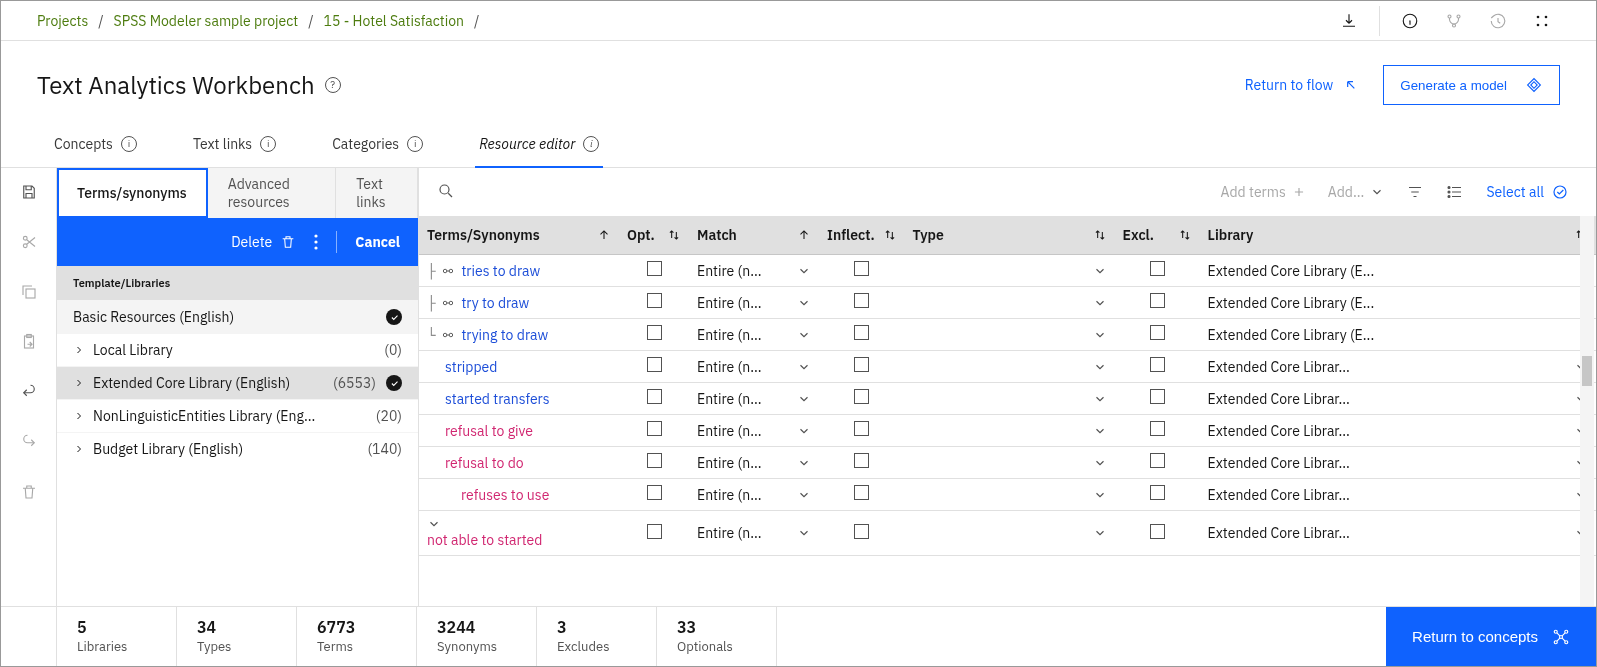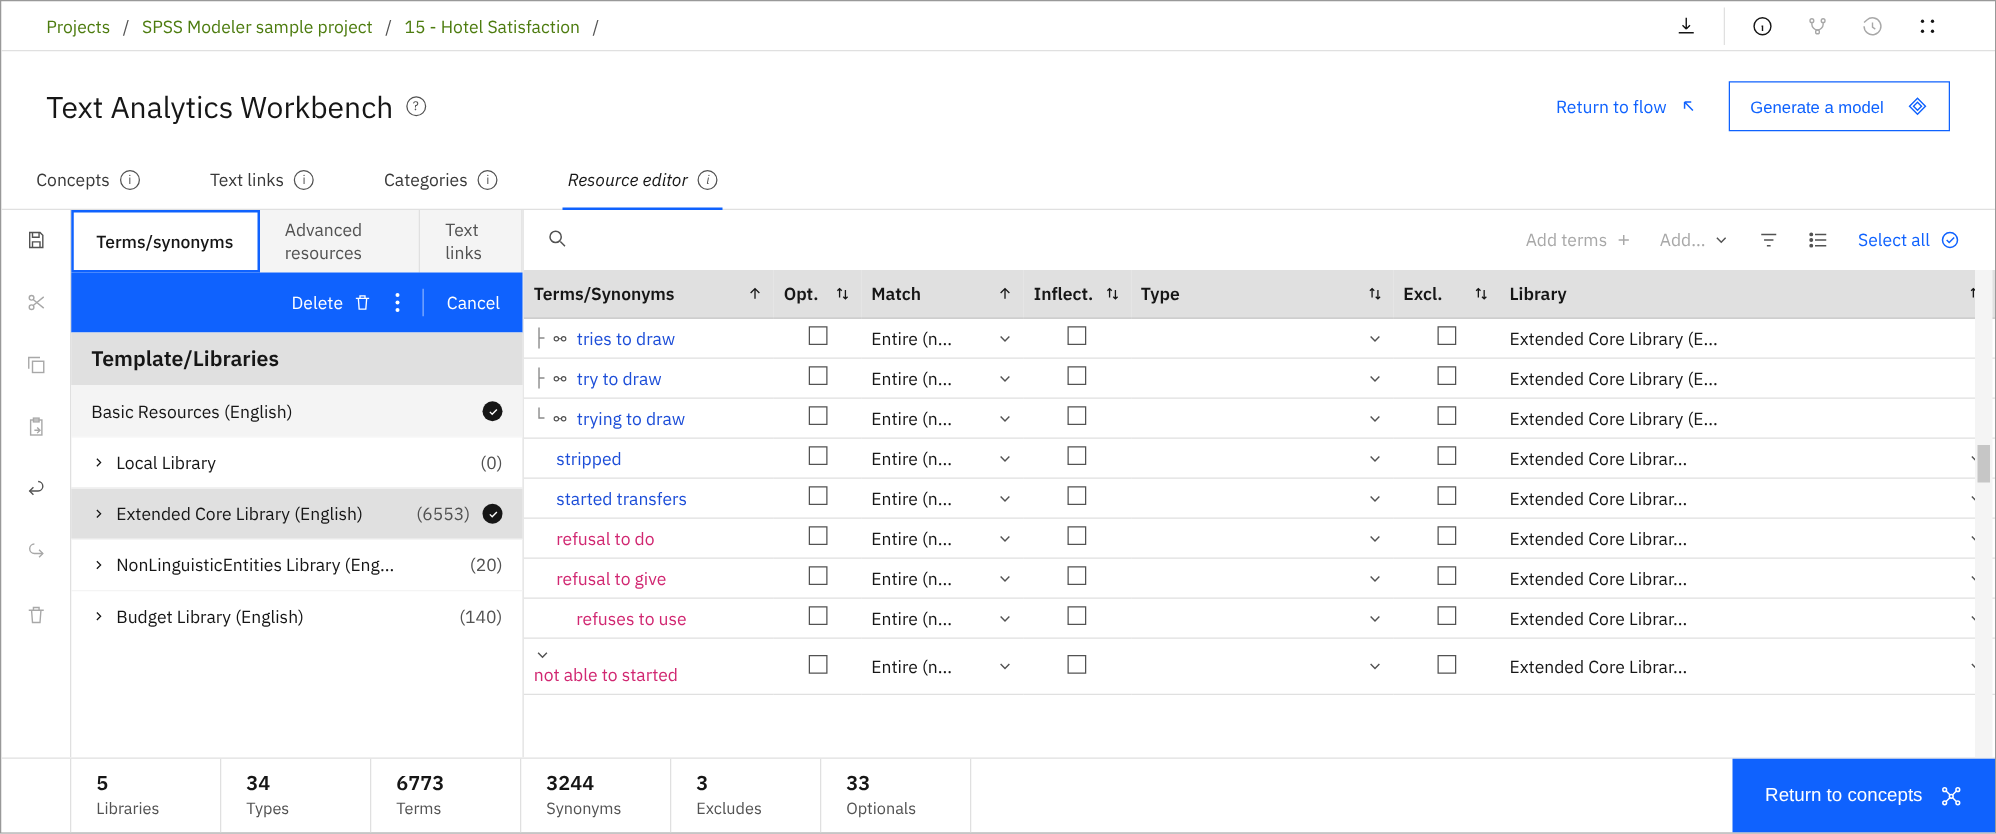--- a/index.html
+++ b/index.html
@@ -17,46 +17,46 @@
   .top-icons .divider { width:1px; height:30px; background:#e0e0e0; margin:0 4px; }
   
   
   .titlebar { display:flex; align-items:center; justify-content:space-between; padding: 24px 36px 10px 36px; }
   .page-title { font-size: 24px; font-weight: 400; display:flex; align-items:center; gap:10px; }
   .title-actions { display:flex; align-items:center; gap: 24px; }
   .return-flow { color:#0f62fe; display:flex; align-items:center; gap:10px; cursor:pointer; }
   .gen-model { border:1px solid #0f62fe; color:#0f62fe; padding: 10px 16px; display:flex; align-items:center; gap:18px; cursor:pointer; background:#fff; }
   
   
-  .maintabs { display:flex; gap: 48px; padding: 10px 36px 0 24px; border-bottom: 1px solid #e0e0e0; }
+  .maintabs { display:flex; gap: 48px; padding: 10px 36px 0 49px; border-bottom: 1px solid #e0e0e0; }
   .maintabs .tab { display:flex; align-items:center; gap:8px; padding: 10px 4px 14px 4px; color:#393939; cursor:pointer; position:relative; }
   .maintabs .tab.active { color:#161616;font-style:italic; }
   .maintabs .tab.active::after { content:""; position:absolute; left:0; right:0; bottom:-1px; height:2px; background:#0f62fe; }
   .info-circ { width:16px; height:16px; border:1px solid #525252; border-radius:50%; display:inline-flex; align-items:center; justify-content:center; font-size:10px; line-height:1; color:#525252; }
   
   
   .workarea { flex: 1 1 auto; display:flex; overflow:hidden; }
   
   .lefticons { width: 56px; border-right: 1px solid #e0e0e0; display:flex; flex-direction:column; align-items:center; padding-top: 8px; gap: 18px; }
   .lefticons .ib { width:32px; height:32px; display:flex; align-items:center; justify-content:center; color:#525252; cursor:pointer; }
   
   .panel-left { width: 362px; display:flex; flex-direction:column; border-right:1px solid #e0e0e0; }
   
   .subtabs { display:flex; height: 50px; background:#f4f4f4; }
   .subtabs .st { display:flex; align-items:center; padding: 0 20px; color:#525252; border-right:1px solid #e0e0e0; cursor:pointer; }
   .subtabs .st.active { background:#fff; color:#161616; outline:2px solid #0f62fe; outline-offset:-2px; font-weight:500; }
   
   .actionbar { background:#0f62fe; color:#fff; height: 48px; display:flex; align-items:center; justify-content:flex-end; gap: 18px; padding: 0 18px; }
   .actionbar .del { display:flex; align-items:center; gap:8px; cursor:pointer; }
   .actionbar .sep { width:1px; height:22px; background: rgba(255,255,255,0.5); }
-  .actionbar .cancel { cursor:pointer; }
+  .actionbar .cancel { cursor:pointer;font-weight:bold; }
   .actionbar .ov { cursor:pointer; }
   
-  .libhead { background:#e0e0e0; padding: 10px 16px; font-weight:600; font-size:17px; }
-  .librow { display:flex; align-items:center; justify-content:space-between; padding: 20px 16px; border-top:1px solid #f4f4f4; cursor:pointer; height: 33px; }
+  .libhead { background:#e0e0e0; padding: 10px 16px; font-weight:600; font-size:11px; }
+  .librow { display:flex; align-items:center; justify-content:space-between; padding: 0 16px; border-top:1px solid #f4f4f4; cursor:pointer; height: 33px; }
   .librow.basic { background:#f4f4f4; }
   .librow.sel { background:#e0e0e0; }
   .librow .left { display:flex; align-items:center; gap:8px; overflow:hidden; }
   .librow .left .nm { white-space:nowrap; overflow:hidden; text-overflow:ellipsis; max-width: 230px; }
   .check-badge { width:16px; height:16px; border-radius:50%; background:#161616; display:inline-flex; align-items:center; justify-content:center; }
   .check-badge svg { width:9px; height:9px; }
   .count { color:#525252; }
   
   .panel-right { flex:1 1 auto; display:flex; flex-direction:column; overflow:hidden; }
   
@@ -596,51 +596,51 @@
     <td>
                   <div class="libcell">
                     <span>Extended Core Librar...</span>
                     <svg class="chev" viewBox="0 0 24 24" fill="none" stroke="currentColor" stroke-width="2">
                       <path d="M6 9l6 6 6-6"></path>
                     </svg>
                   </div>
                 </td>
   </tr>
               <tr>
+    <td><span style="margin-left:18px" class="term-noaction">refusal to give</span></td>
+    <td style="text-align:center"><span class="chk"></span></td>
+    <td>
+                  <div class="matchcell">
+                    <span>Entire (n...</span>
+                    <svg class="chev" viewBox="0 0 24 24" fill="none" stroke="currentColor" stroke-width="2">
+                      <path d="M6 9l6 6 6-6"></path>
+                    </svg>
+                  </div>
+                </td>
+    <td style="text-align:center"><span class="chk"></span></td>
+    <td>
+                  <div class="matchcell">
+                    <span class="typ-noaction"><noaction></noaction></span>
+                    <svg class="chev" viewBox="0 0 24 24" fill="none" stroke="currentColor" stroke-width="2">
+                      <path d="M6 9l6 6 6-6"></path>
+                    </svg>
+                  </div>
+                </td>
+    <td style="text-align:center"><span class="chk"></span></td>
+    <td>
+                  <div class="libcell">
+                    <span>Extended Core Librar...</span>
+                    <svg class="chev" viewBox="0 0 24 24" fill="none" stroke="currentColor" stroke-width="2">
+                      <path d="M6 9l6 6 6-6"></path>
+                    </svg>
+                  </div>
+                </td>
+  </tr>
+              <tr>
     <td><span style="margin-left:18px" class="term-noaction">refusal to do</span></td>
-    <td style="text-align:center"><span class="chk"></span></td>
-    <td>
-                  <div class="matchcell">
-                    <span>Entire (n...</span>
-                    <svg class="chev" viewBox="0 0 24 24" fill="none" stroke="currentColor" stroke-width="2">
-                      <path d="M6 9l6 6 6-6"></path>
-                    </svg>
-                  </div>
-                </td>
-    <td style="text-align:center"><span class="chk"></span></td>
-    <td>
-                  <div class="matchcell">
-                    <span class="typ-noaction"><noaction></noaction></span>
-                    <svg class="chev" viewBox="0 0 24 24" fill="none" stroke="currentColor" stroke-width="2">
-                      <path d="M6 9l6 6 6-6"></path>
-                    </svg>
-                  </div>
-                </td>
-    <td style="text-align:center"><span class="chk"></span></td>
-    <td>
-                  <div class="libcell">
-                    <span>Extended Core Librar...</span>
-                    <svg class="chev" viewBox="0 0 24 24" fill="none" stroke="currentColor" stroke-width="2">
-                      <path d="M6 9l6 6 6-6"></path>
-                    </svg>
-                  </div>
-                </td>
-  </tr>
-              <tr>
-    <td><span style="margin-left:18px" class="term-noaction">refusal to give</span></td>
     <td style="text-align:center"><span class="chk"></span></td>
     <td>
                   <div class="matchcell">
                     <span>Entire (n...</span>
                     <svg class="chev" viewBox="0 0 24 24" fill="none" stroke="currentColor" stroke-width="2">
                       <path d="M6 9l6 6 6-6"></path>
                     </svg>
                   </div>
                 </td>
     <td style="text-align:center"><span class="chk"></span></td>

